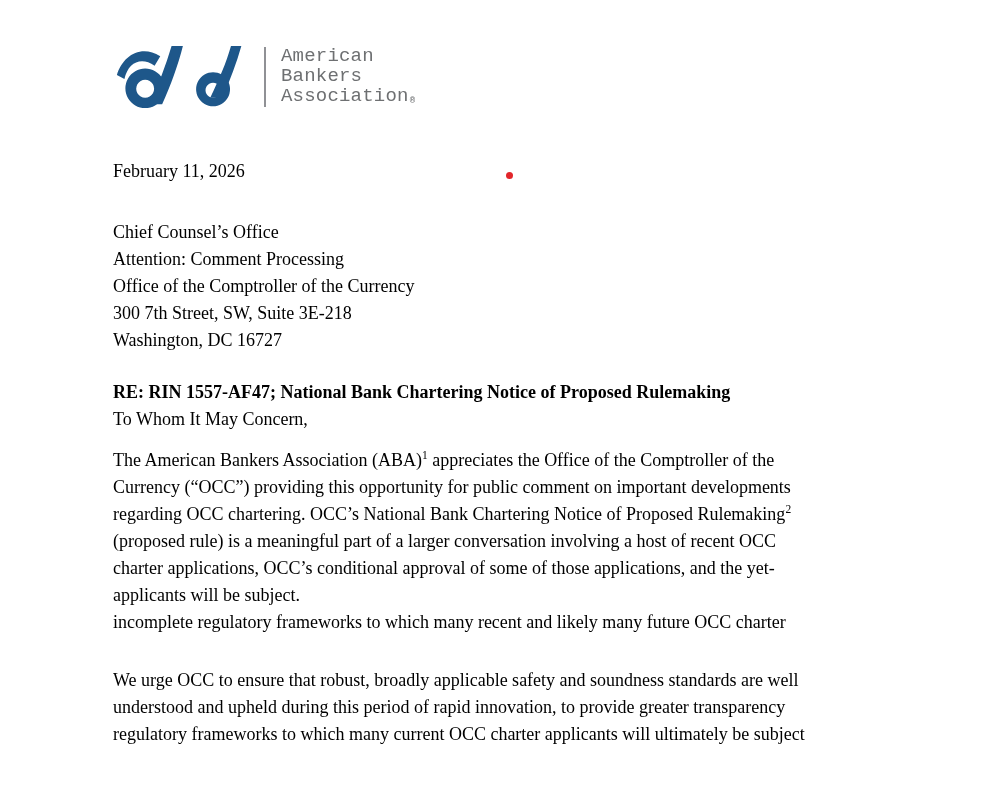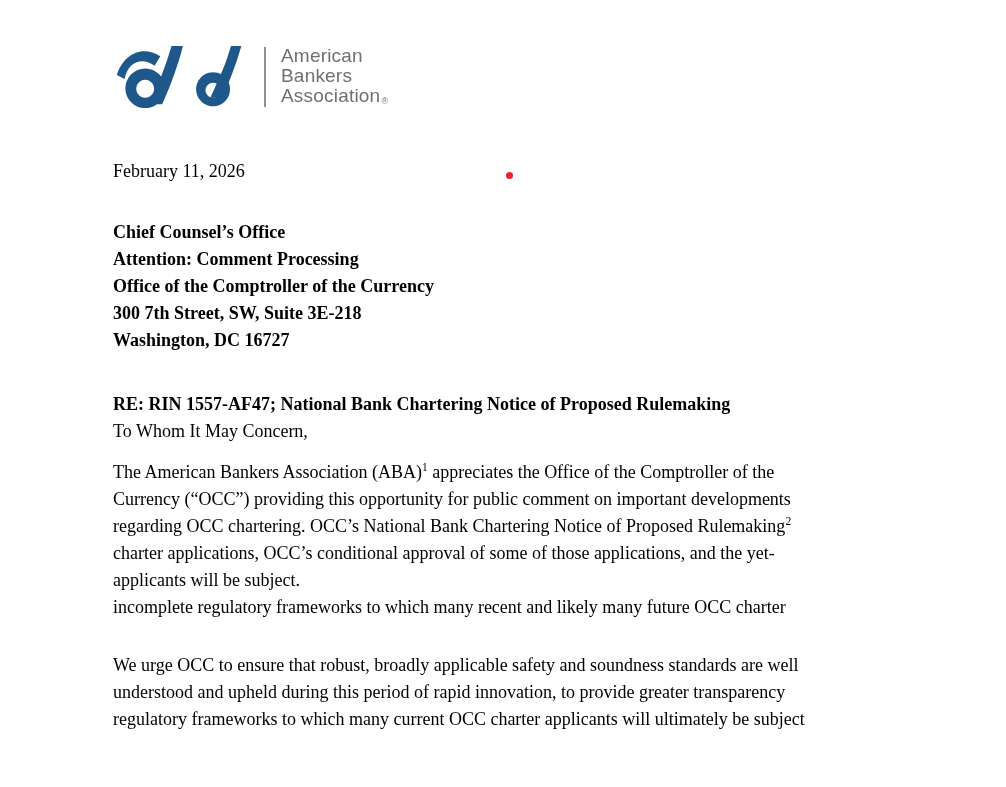--- a/index.html
+++ b/index.html
@@ -58,21 +58,21 @@
 
   
   .content {
     position: absolute;
     left: 113px;
     top: 158px;
     width: 800px;
   }
   .content .line { white-space: nowrap; }
   .block-date       { margin-bottom: 34px; }
-  .block-recipient  { margin-bottom: 37px; font-weight: bold; }
+  .block-recipient  { margin-bottom: 25px; }
   .block-subject    { font-weight: bold; }
   .block-salutation { margin-bottom: 14px; }
   .block-para-1     { margin-bottom: 31px; }
   .content sup {
     font-size: 11.5px;
     line-height: 0;
     vertical-align: super;
   }
 </style>
 </head>
@@ -87,21 +87,21 @@
 
       <path fill-rule="evenodd" d="M33 26 a21 21 0 1 0 0.02 0 Z M33 38 a9.5 9.5 0 1 1 -0.02 0 Z"></path>
 
       <path d="M61 2 C55 22 47 44 37 64 L51 64 C60 44 68 22 73 2 Z"></path>
 
       <path fill-rule="evenodd" d="M105 30 a18 18 0 1 0 0.02 0 Z M105 41 a8 8 0 1 1 -0.02 0 Z"></path>
 
       <path d="M124 2 C119 20 111 38 102 57 L115 57 C123 38 130 20 135 2 Z"></path>
     </svg>
     <div class="logo-divider" style="background-color: rgb(144, 145, 149);"></div>
-    <div class="org-name" style="color: rgb(110, 112, 114);">
+    <div class="org-name" style="color: rgb(110, 112, 114); font-family: Liberation Mono, monospace;">
       <div>American</div>
       <div>Bankers</div>
       <div>
         <span>Association</span><span class="reg-mark">®</span>
       </div>
     </div>
   </div>
 
   <div class="red-dot" style="background-color: rgb(226, 38, 43);"></div>
 
@@ -118,20 +118,21 @@
     </div>
 
     <div class="block-subject line">RE: RIN 1557-AF47; National Bank Chartering Notice of Proposed Rulemaking</div>
 
     <div class="block-salutation line">To Whom It May Concern,</div>
 
     <div class="block-para-1">
         <div class="line">The American Bankers Association (ABA)<sup>1</sup> appreciates the Office of the Comptroller of the</div>
         <div class="line">Currency (“OCC”) providing this opportunity for public comment on important developments</div>
         <div class="line">regarding OCC chartering. OCC’s National Bank Chartering Notice of Proposed Rulemaking<sup>2</sup></div>
+        <div class="line">(proposed rule) is a meaningful part of a larger conversation involving a host of recent OCC</div>
         <div class="line">charter applications, OCC’s conditional approval of some of those applications, and the yet-</div>
         <div class="line">applicants will be subject.</div>
         <div class="line">incomplete regulatory frameworks to which many recent and likely many future OCC charter</div>
       </div>
 
     <div class="block-para-2">
         <div class="line">We urge OCC to ensure that robust, broadly applicable safety and soundness standards are well</div>
         <div class="line">understood and upheld during this period of rapid innovation, to provide greater transparency</div>
         <div class="line">regulatory frameworks to which many current OCC charter applicants will ultimately be subject</div>
       </div>

